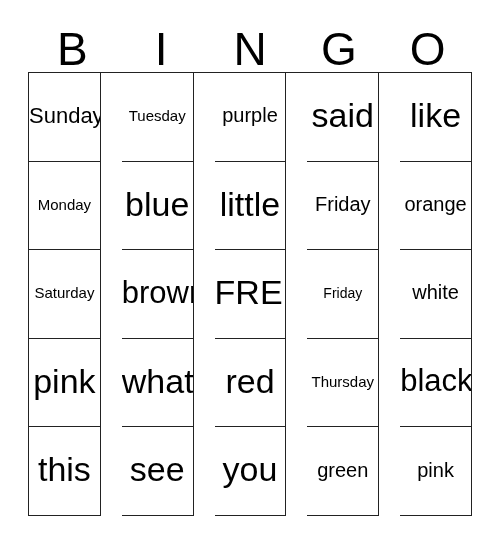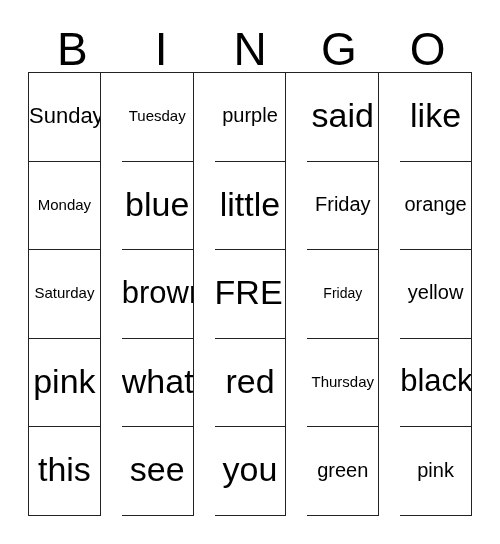--- a/index.html
+++ b/index.html
@@ -152,21 +152,21 @@
       <div class="cell">
         <span class="cell-text fs-lg">brown</span>
       </div>
       <div class="cell">
         <span class="cell-text fs-xl">FREE!</span>
       </div>
       <div class="cell">
         <span class="cell-text fs-xxs">Friday</span>
       </div>
       <div class="cell">
-        <span class="cell-text fs-md">yellow</span>
+        <span class="cell-text fs-md">white</span>
       </div>
     </div>
 
     <div class="grid-row">
       <div class="cell">
         <span class="cell-text fs-xl">pink</span>
       </div>
       <div class="cell">
         <span class="cell-text fs-xl">what</span>
       </div>

